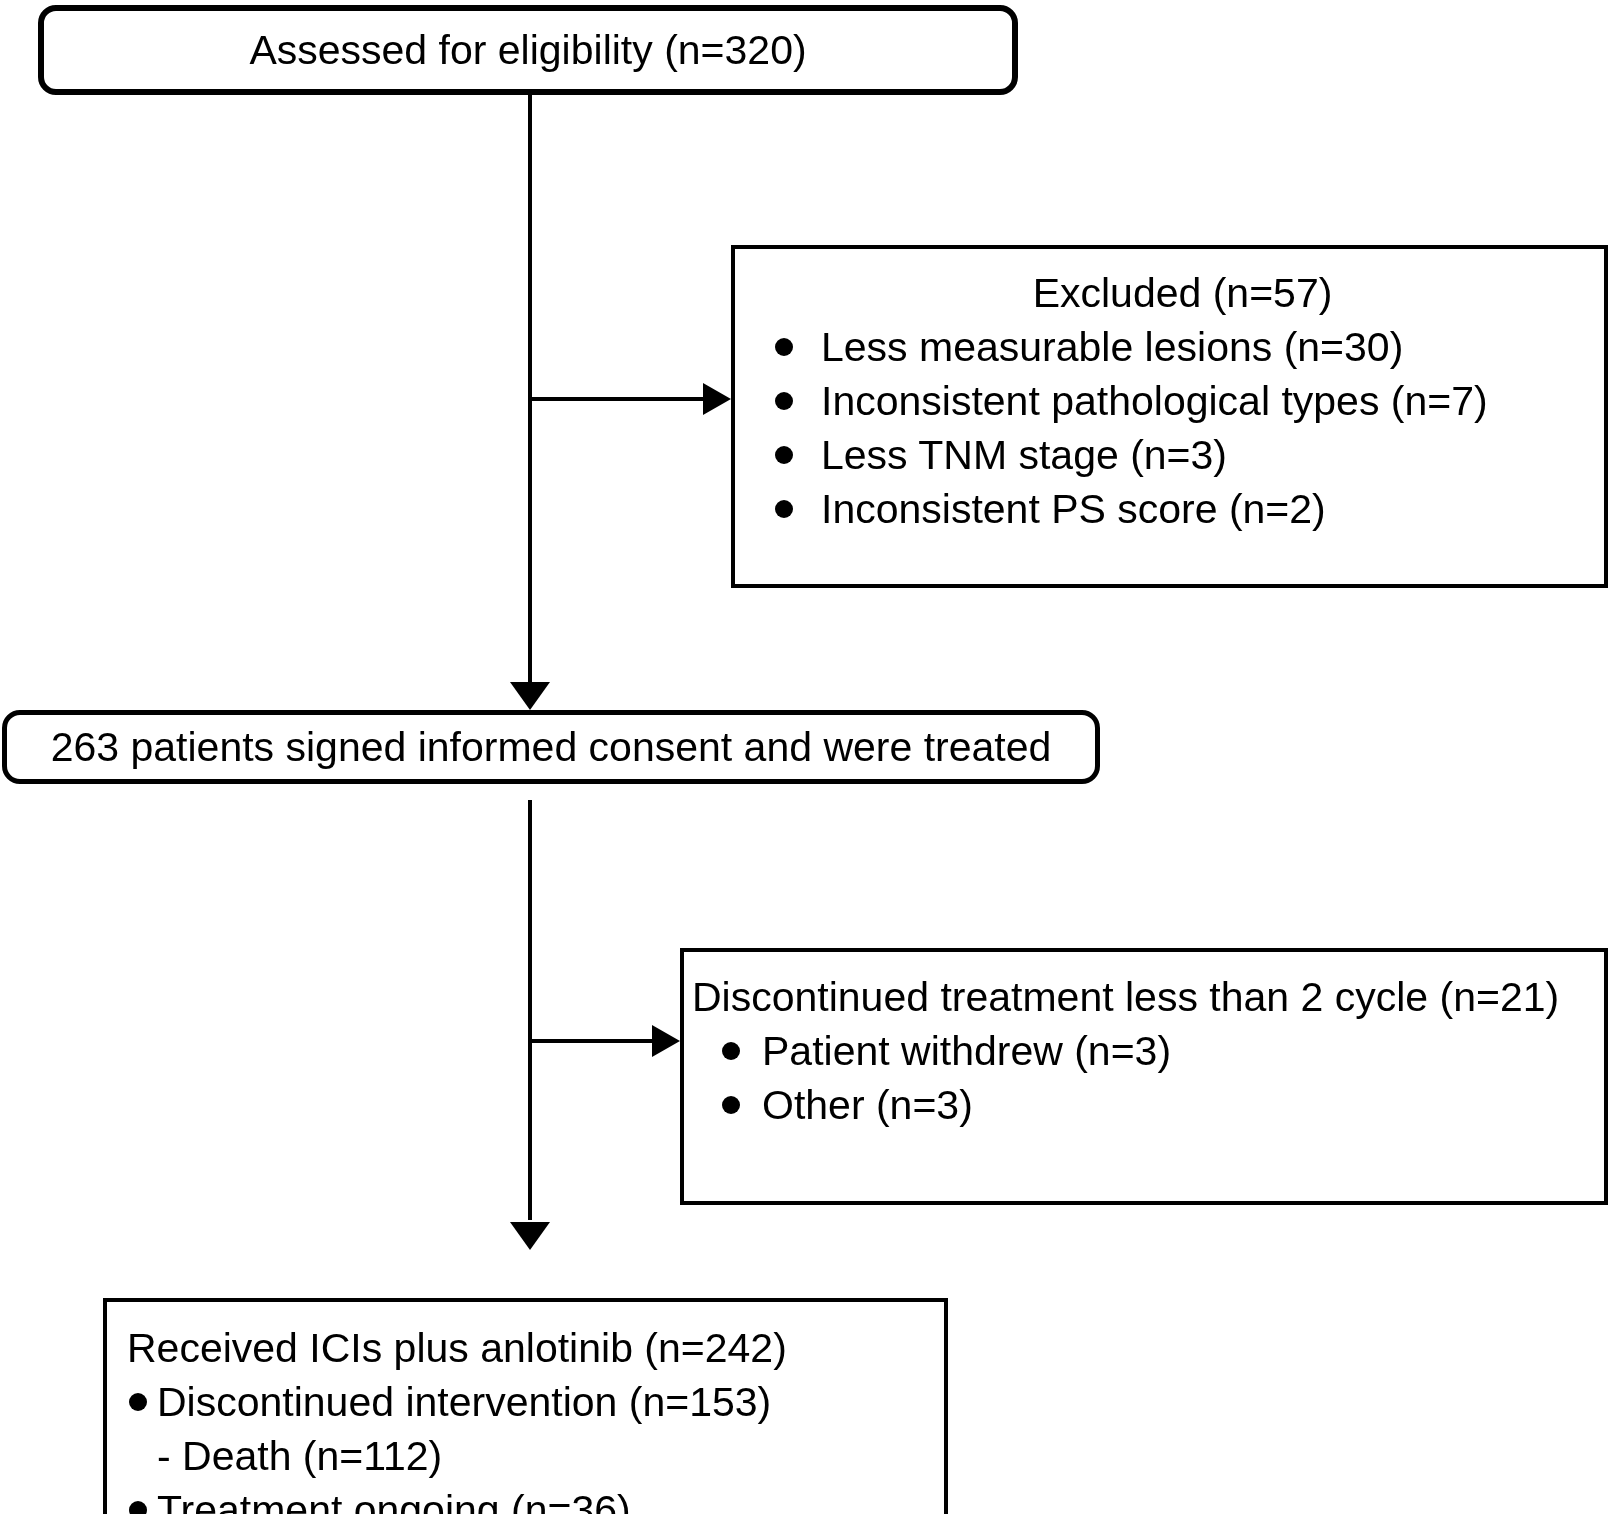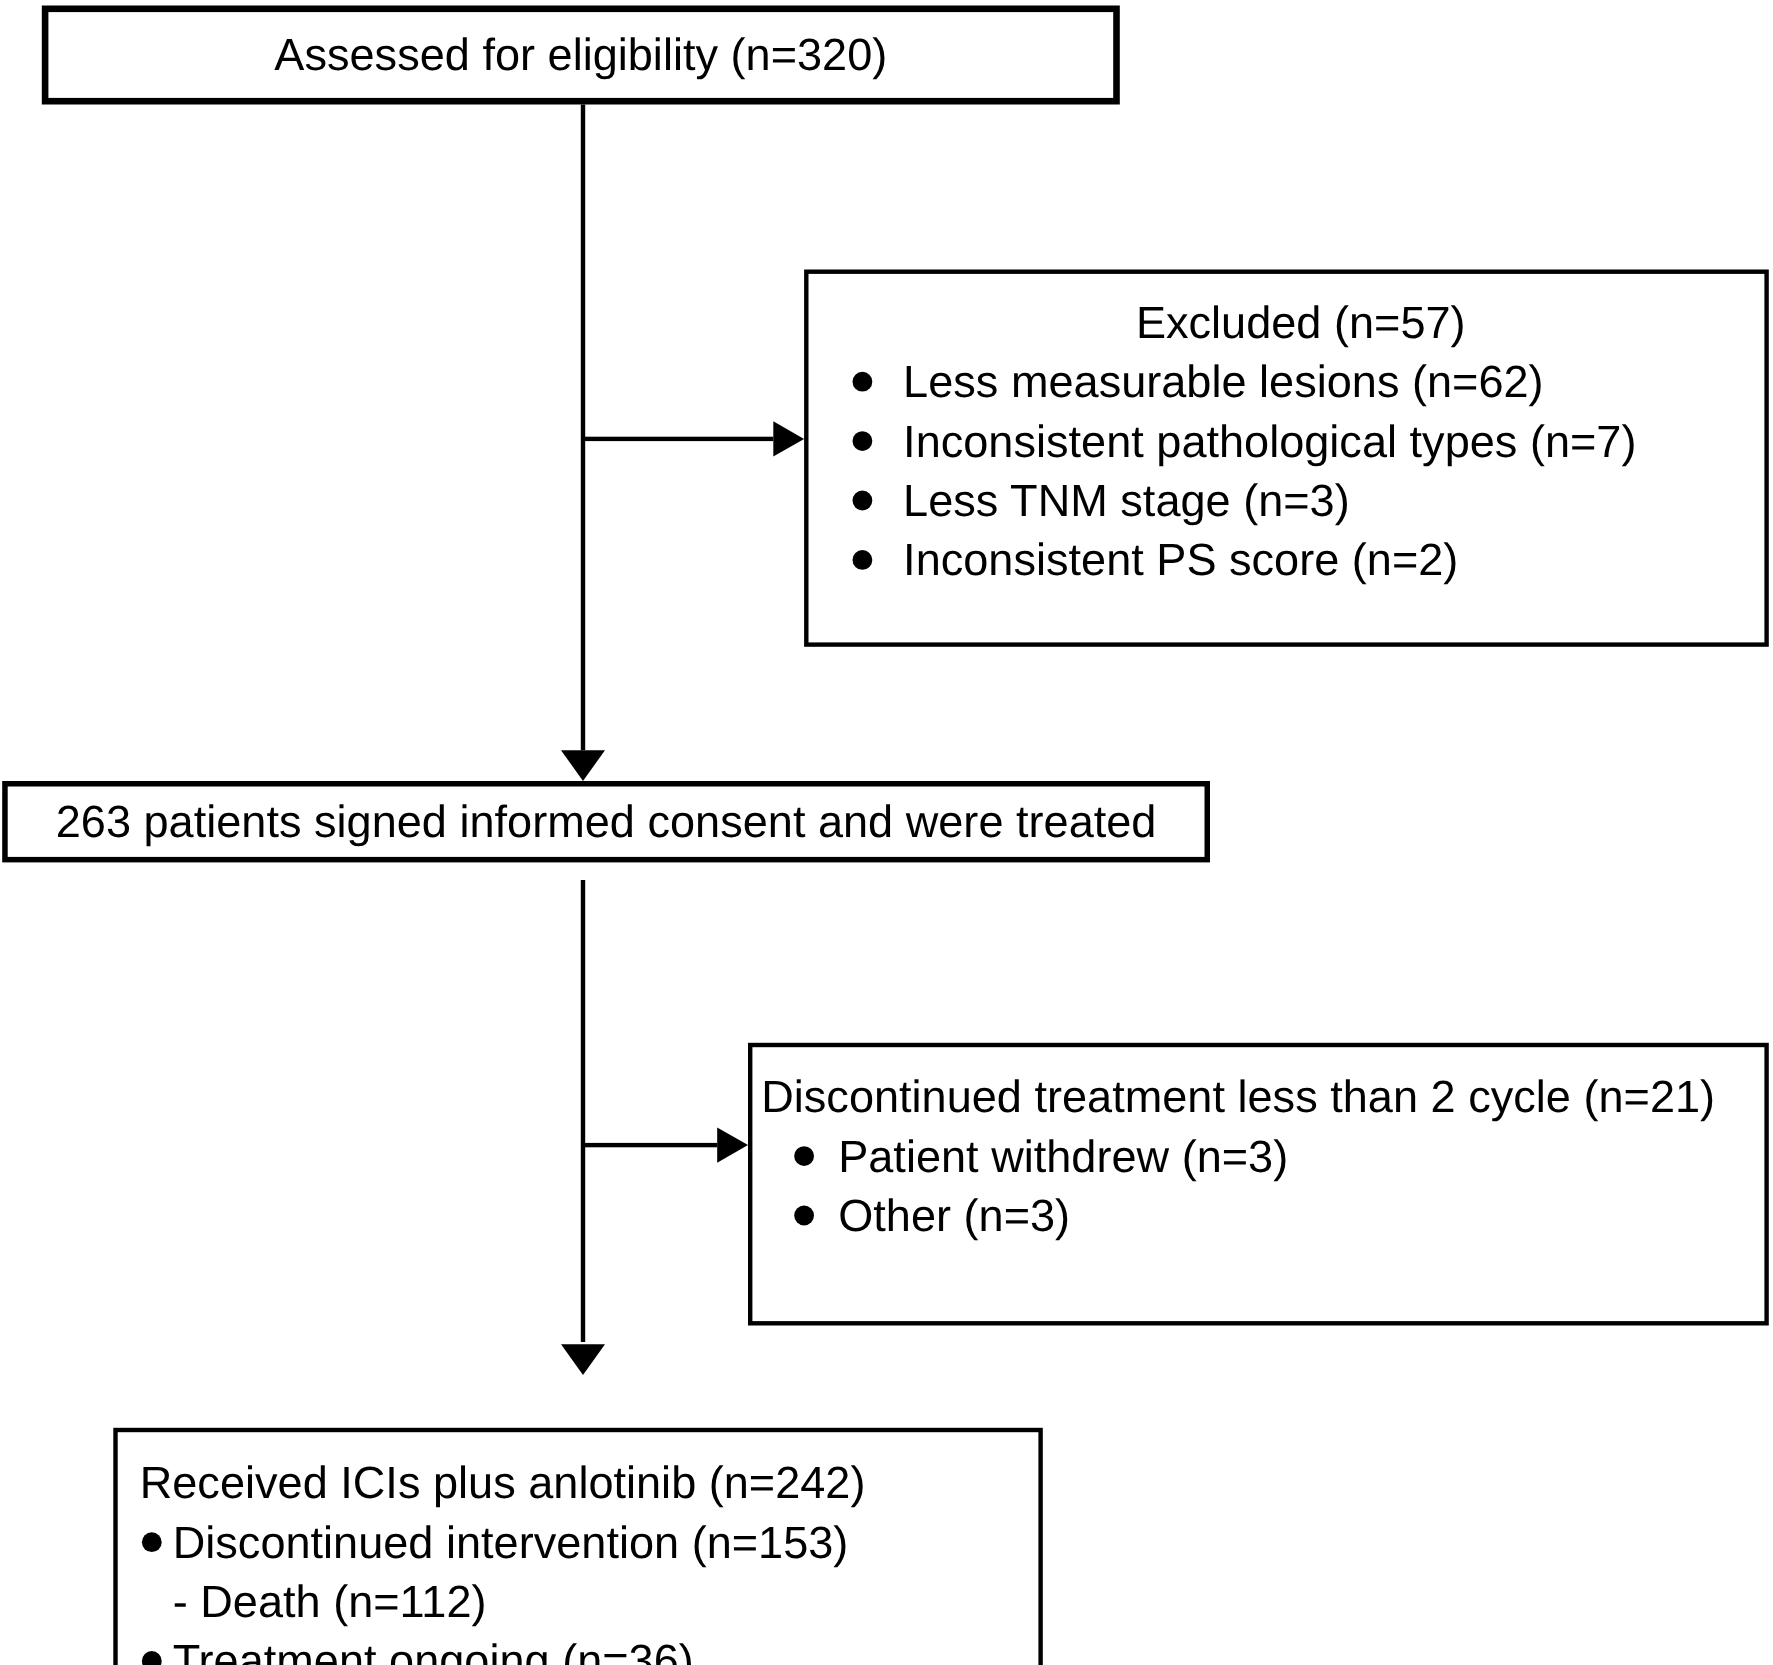--- a/index.html
+++ b/index.html
@@ -21,20 +21,21 @@
     position: absolute;
     box-sizing: border-box;
     background: #ffffff;
     border: 4px solid #000000;
   }
   .box-centered {
     display: flex;
     align-items: center;
     justify-content: center;
     text-align: center;
+    border-radius: 18px;
   }
   
   .box-assessed   { left: 38px;  top: 5px;    width: 980px;  height: 90px;  border-width: 6px; }
   .box-excluded   { left: 731px; top: 245px;  width: 877px;  height: 343px; padding: 17px 10px 0 36px; text-align: center; }
   .box-consent    { left: 2px;   top: 710px;  width: 1098px; height: 74px;  border-width: 5px; }
   .box-discont    { left: 680px; top: 948px;  width: 928px;  height: 257px; padding: 18px 10px 0 8px; }
   .box-received   { left: 103px; top: 1298px; width: 845px;  height: 304px; padding: 19px 10px 0 20px; }
 
   .box-title { white-space: nowrap; }
 
@@ -106,21 +107,21 @@
   <div class="vline vline-a"></div>
   <div class="hline hline-a"></div>
   <div class="arrow-right arrow-right-a"></div>
   <div class="arrow-down arrow-down-a"></div>
 
   <div class="box box-excluded">
     <div class="box-title">Excluded (n=57)</div>
     <ul class="bullets">
       <li>
         <span class="dot"></span>
-        <span>Less measurable lesions (n=62)</span>
+        <span>Less measurable lesions (n=30)</span>
       </li>
       <li>
         <span class="dot"></span>
         <span>Inconsistent pathological types (n=7)</span>
       </li>
       <li>
         <span class="dot"></span>
         <span>Less TNM stage (n=3)</span>
       </li>
       <li>

